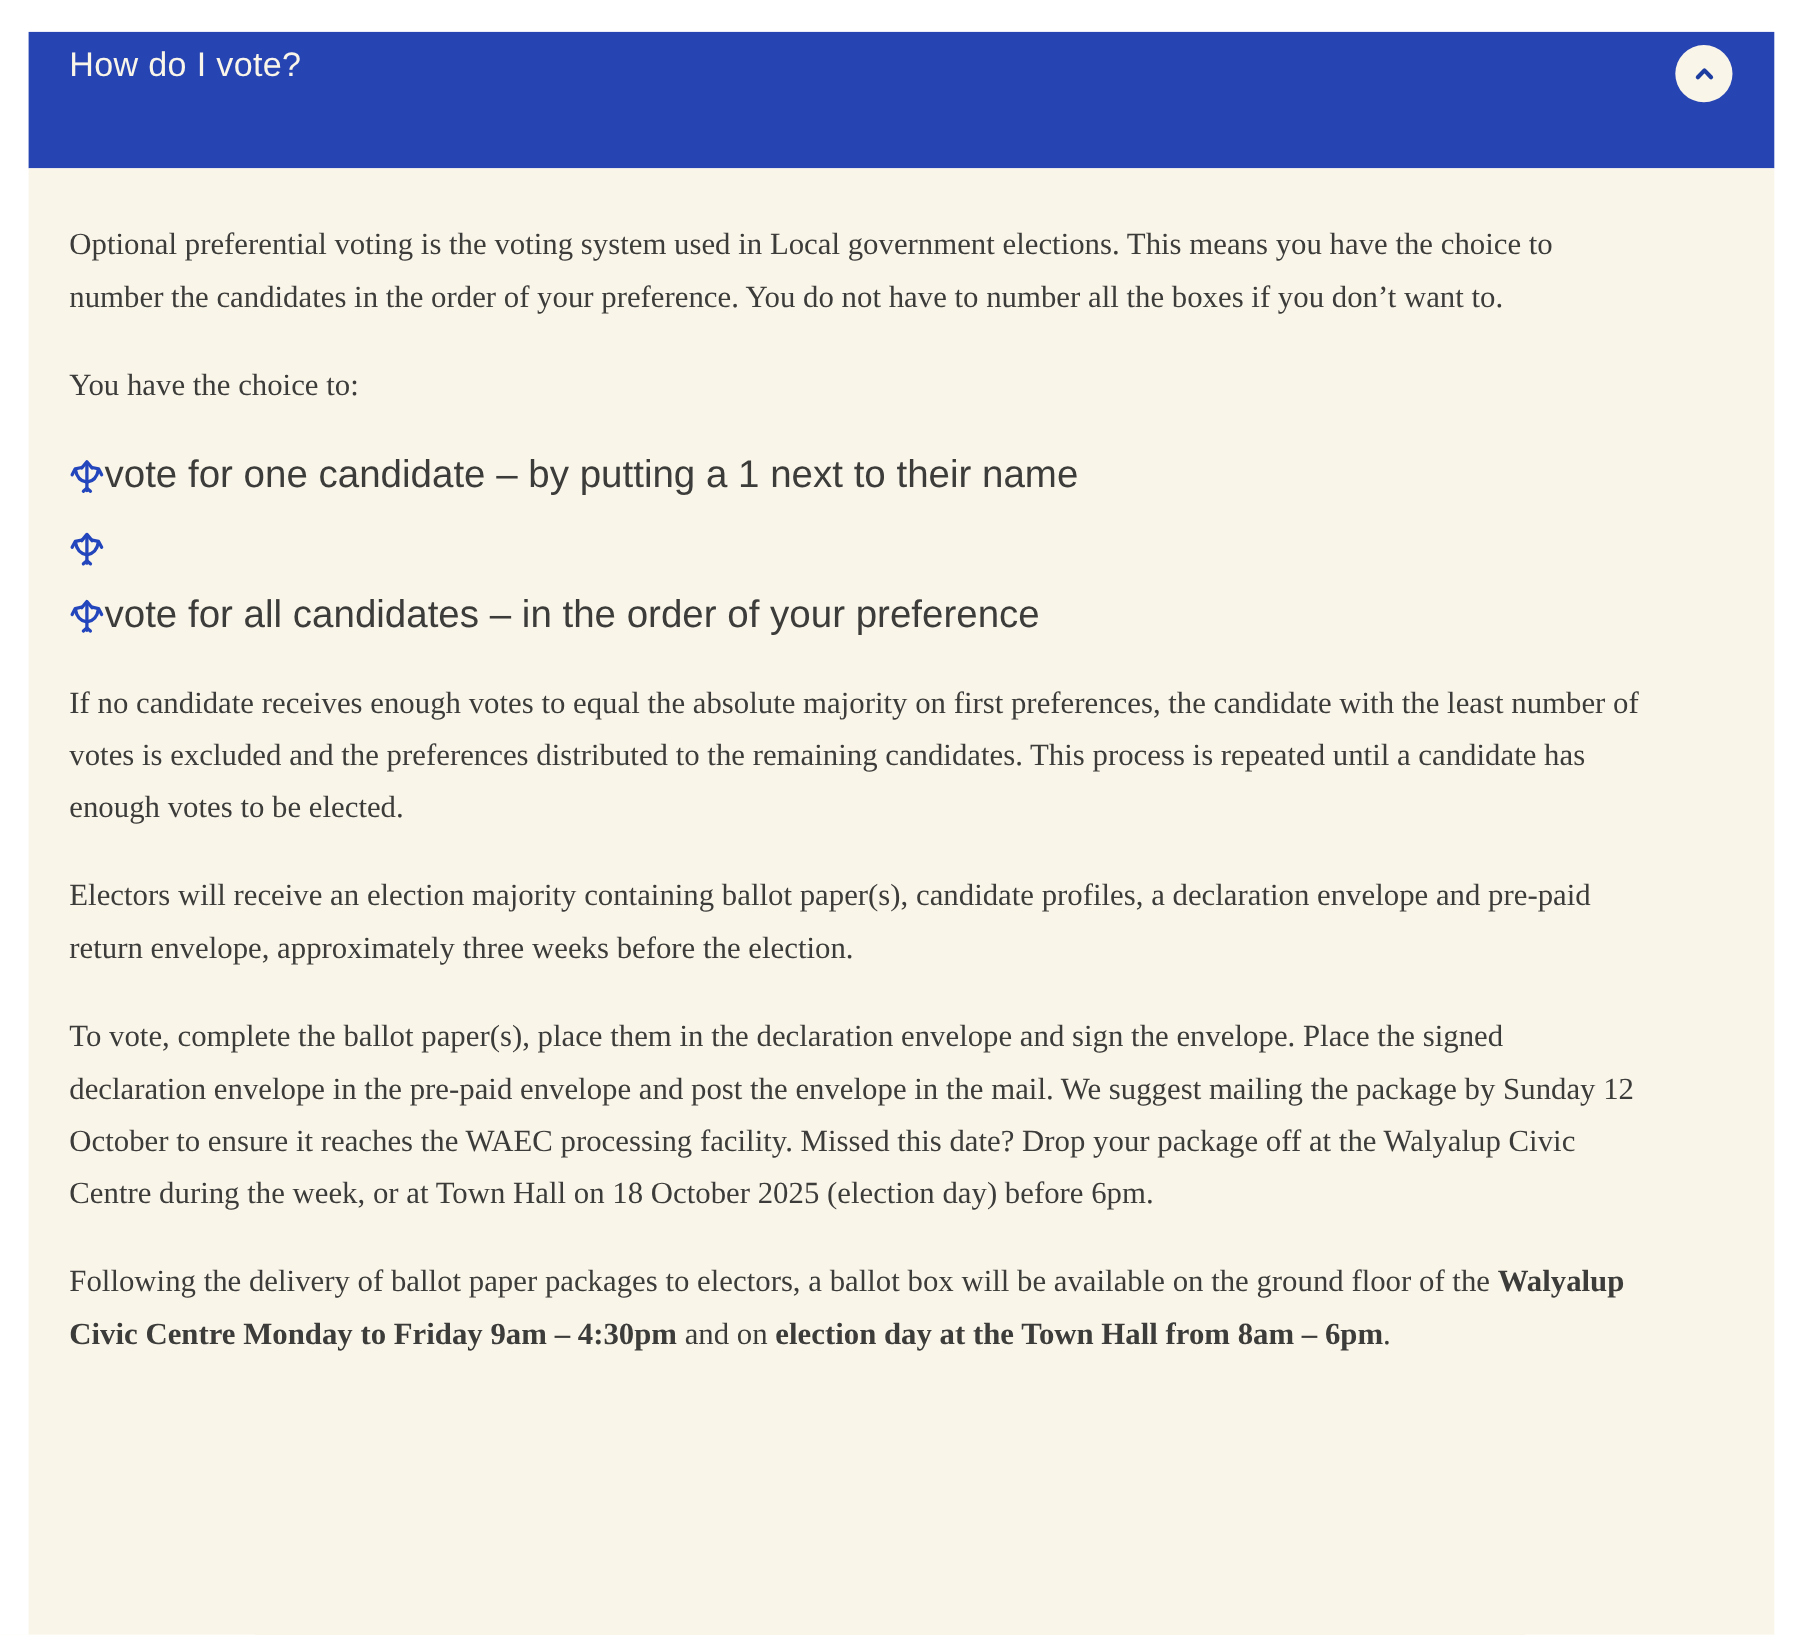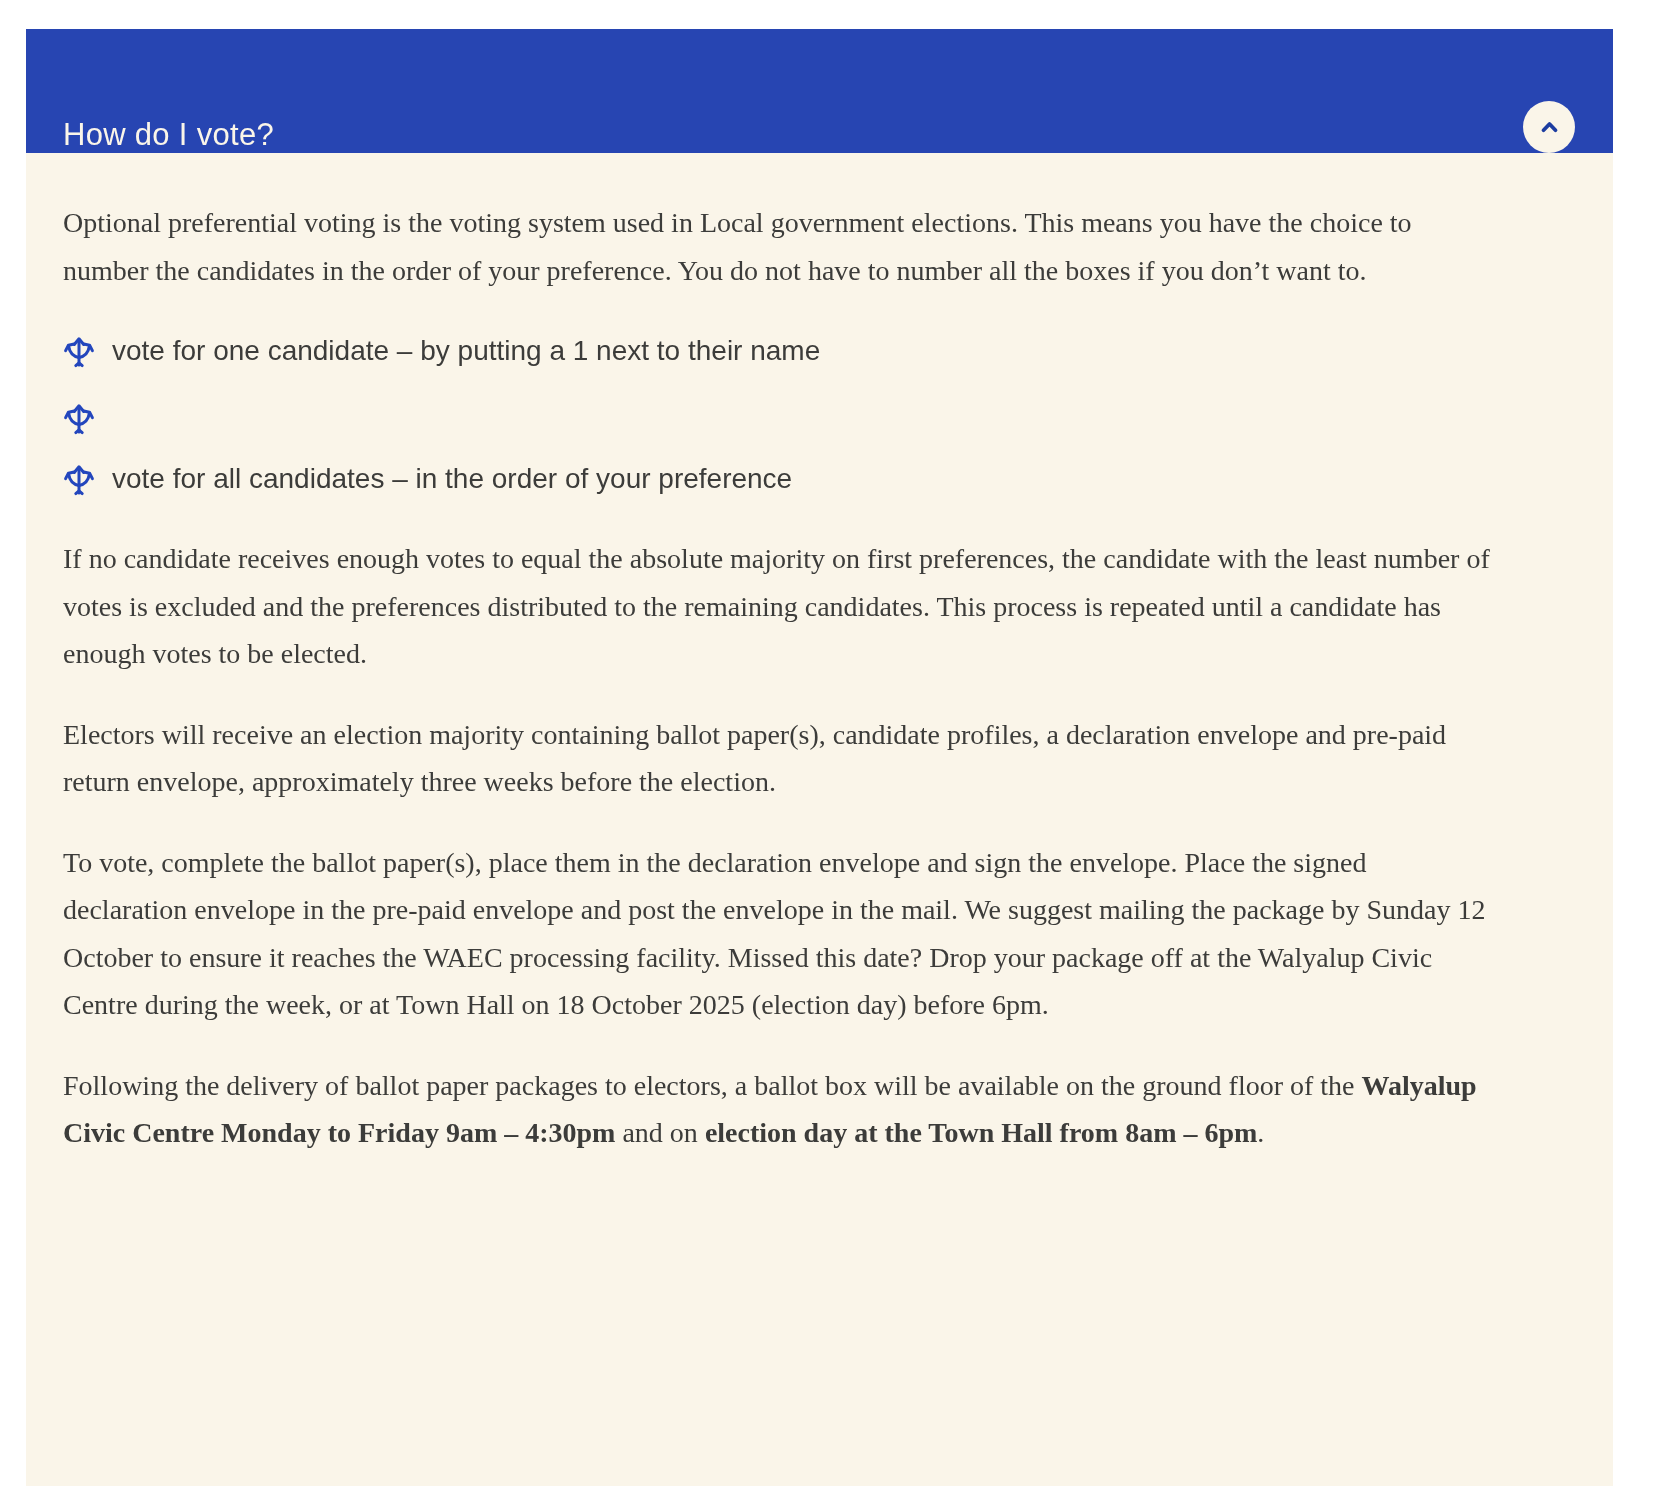--- a/index.html
+++ b/index.html
@@ -22,23 +22,23 @@
   .accordion {
     position: absolute;
     left: 26px;
     top: 29px;
     width: 1587px;
   }
   .accordion-header {
     background: var(--header-blue, #2745b2);
     height: 124px;
     display: flex;
-    align-items: flex-end;
+    align-items: flex-start;
     justify-content: space-between;
-    padding: 0 38px 0 37px;
+    padding: 12px 38px 0 37px;
     cursor: pointer;
   }
   .accordion-title {
     color: var(--cream, #faf5e9);
     font-size: 31px;
     font-weight: 400;
     letter-spacing: 0.3px;
   }
   .collapse-btn {
     width: 52px;
@@ -72,24 +72,23 @@
     text-align: right;
   }
   .choices-list {
     list-style: none;
     margin: 0 0 33px 0;
     padding: 0;
   }
   .choices-list li {
     display: flex;
     align-items: flex-start;
-    gap: 17px;
     margin: 0 0 19px 0;
     color: var(--text-dark, #3c3c3a);
-    font-size: 28px;
+    font-size: 35px;
     line-height: 47.5px;
   }
   .choices-list li:last-child { margin-bottom: 0; text-align: right; }
   .trident {
     flex: 0 0 auto;
     width: 32px;
     height: 36px;
     margin-top: 6px;
   }
   .trident path { stroke: var(--trident-blue, #2346bd); }
@@ -106,20 +105,21 @@
       <svg class="chev" width="31" height="31" viewBox="0 0 31 31" fill="none">
         <path d="M9.5 18.2 L15.5 12 L21.5 18.2" stroke-width="3.8" stroke-linecap="round" stroke-linejoin="round"></path>
       </svg>
     </button>
   </div>
 
   <div class="accordion-body">
 
     <p>Optional preferential voting is the voting system used in Local government elections. This means you have the choice to number the candidates in the order of your preference. You do not have to number all the boxes if you don’t want to.</p>
 
+    <p>You have the choice to:</p>
 
     <ul class="choices-list">
       <li>
         <svg class="trident" viewBox="0 0 32 34" fill="none">
           <path d="M16 31 L16 7" stroke-width="3" stroke-linecap="round"></path>
           <path d="M11.3 10.5 L16 4.8 L20.7 10.5" stroke-width="3" stroke-linecap="round" stroke-linejoin="round"></path>
           <path d="M5.6 12 C6.6 18.5 10.2 22.5 16 23.4" stroke-width="3" stroke-linecap="round"></path>
           <path d="M26.4 12 C25.4 18.5 21.8 22.5 16 23.4" stroke-width="3" stroke-linecap="round"></path>
           <path d="M2.6 16.6 L5.4 11.2 L11.2 10" stroke-width="3" stroke-linecap="round" stroke-linejoin="round"></path>
           <path d="M29.4 16.6 L26.6 11.2 L20.8 10" stroke-width="3" stroke-linecap="round" stroke-linejoin="round"></path>

